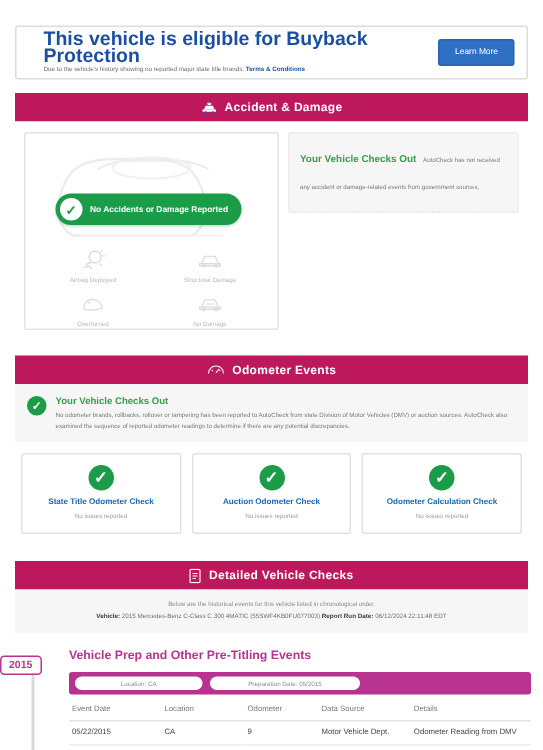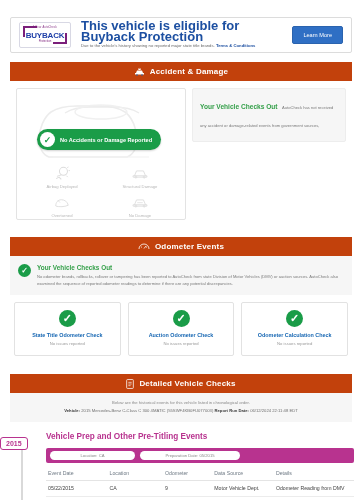--- a/index.html
+++ b/index.html
@@ -62,21 +62,21 @@
     font-size: 5.6px;
     padding: 5px 10px;
     border-radius: 2px;
     cursor: pointer;
     font-family: inherit;
   }
 
   
   .sec-bar {
     margin: 9px 10px 0 10px;
-    background: #c2410c;
+    background: #be185d;
     color: #fff;
     height: 19px;
     display: flex;
     align-items: center;
     justify-content: center;
     gap: 5px;
     font-size: 8px;
     font-weight: bold;
     letter-spacing: .2px;
   }
@@ -258,27 +258,20 @@
   .col-odo { width: 16%; }
   .col-src { width: 20%; }
   .col-det { width: 26%; }
 </style>
 </head>
 <body>
 
 <div class="page">
 
   <div class="buyback-banner">
-    <div class="bb-logo">
-      <span class="arc-tl"></span>
-      <span class="arc-br"></span>
-      <div class="l1">1 Year AutoCheck</div>
-      <div class="l2">BUYBACK</div>
-      <div class="l3">Protection</div>
-    </div>
     <div class="bb-text">
       <div class="bb-title">This vehicle is eligible for Buyback Protection</div>
       <div class="bb-sub">
         <span>Due to the vehicle's history showing no reported major state title brands.</span>
         <span class="bb-terms">Terms &amp; Conditions</span>
       </div>
     </div>
     <button class="bb-btn">Learn More</button>
   </div>
 

